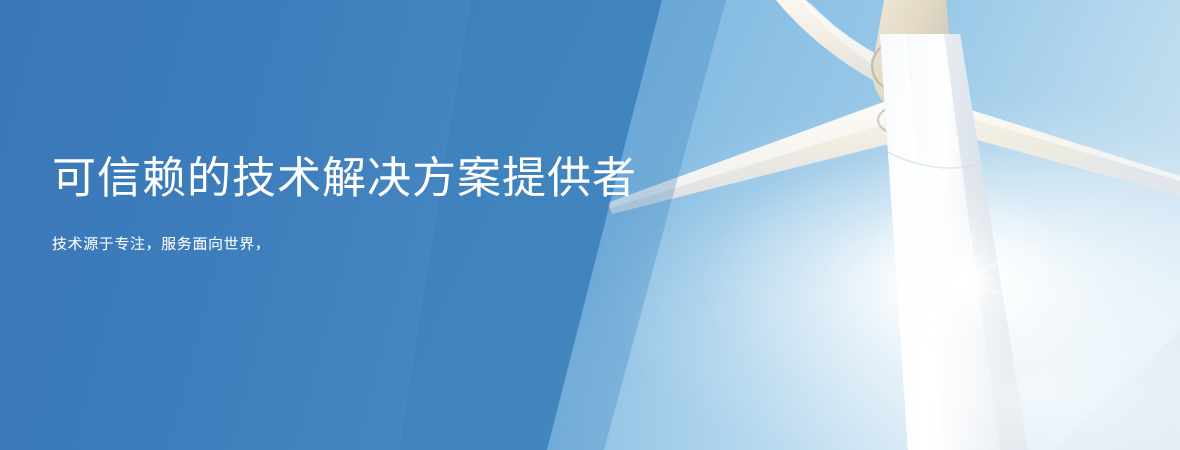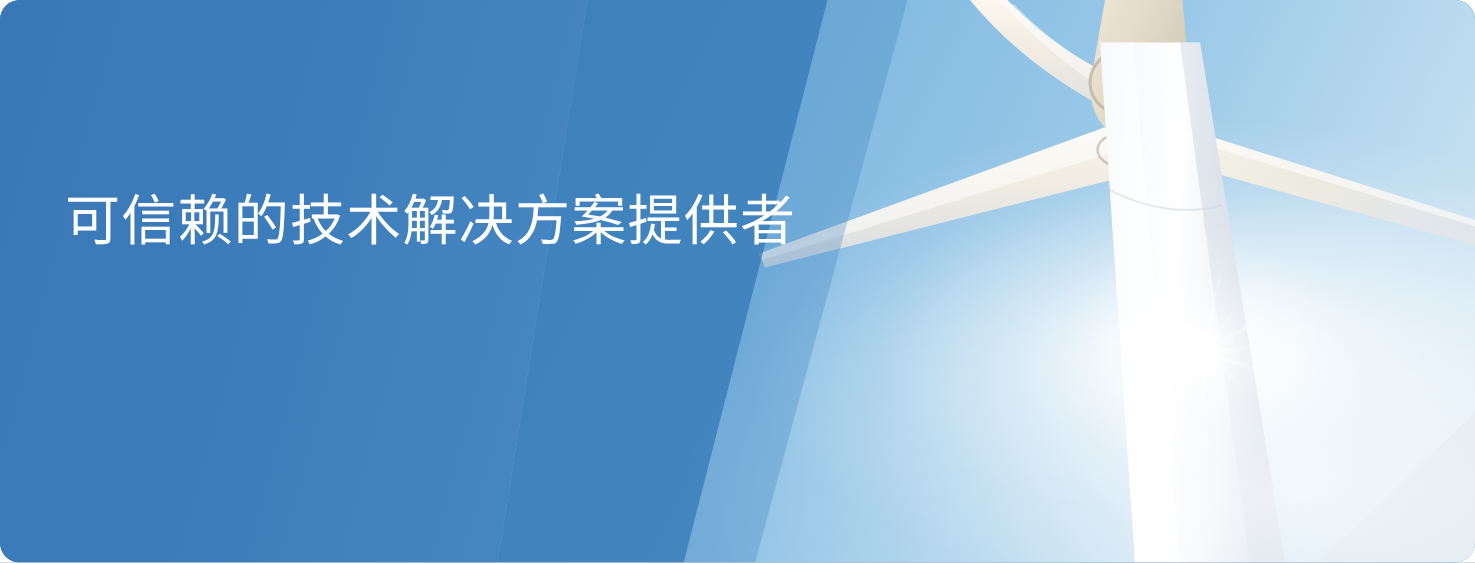--- a/index.html
+++ b/index.html
@@ -11,21 +11,20 @@
   body {
     font-family: "DejaVu Sans", "Liberation Sans", sans-serif;
   }
 
   .banner {
     position: relative;
     width: 1180px;
     height: 450px;
     overflow: hidden;
     background: #3b7ab9;
-    border-radius: 16px;
   }
 
   
   .photo {
     position: absolute;
     inset: 0;
     overflow: hidden;
   }
 
   
@@ -268,15 +267,16 @@
       <path d="M 0 0 L 470 0 L 398 450 L 0 450 Z" fill="url(#panelGrad)"></path>
 
       <path d="M 470 0 L 662 0 L 547 450 L 398 450 Z" fill="#2f74b4" opacity="0.78"></path>
 
       <path d="M 662 0 L 726 0 L 604 450 L 547 450 Z" fill="#3c82bd" opacity="0.30"></path>
     </svg>
   </div>
 
   <div class="copy">
     <h1 class="headline">可信赖的技术解决方案提供者</h1>
+    <p class="sub sub-1">技术源于专注，服务面向世界，</p>
   </div>
 
 </div>
 
 </body></html>

